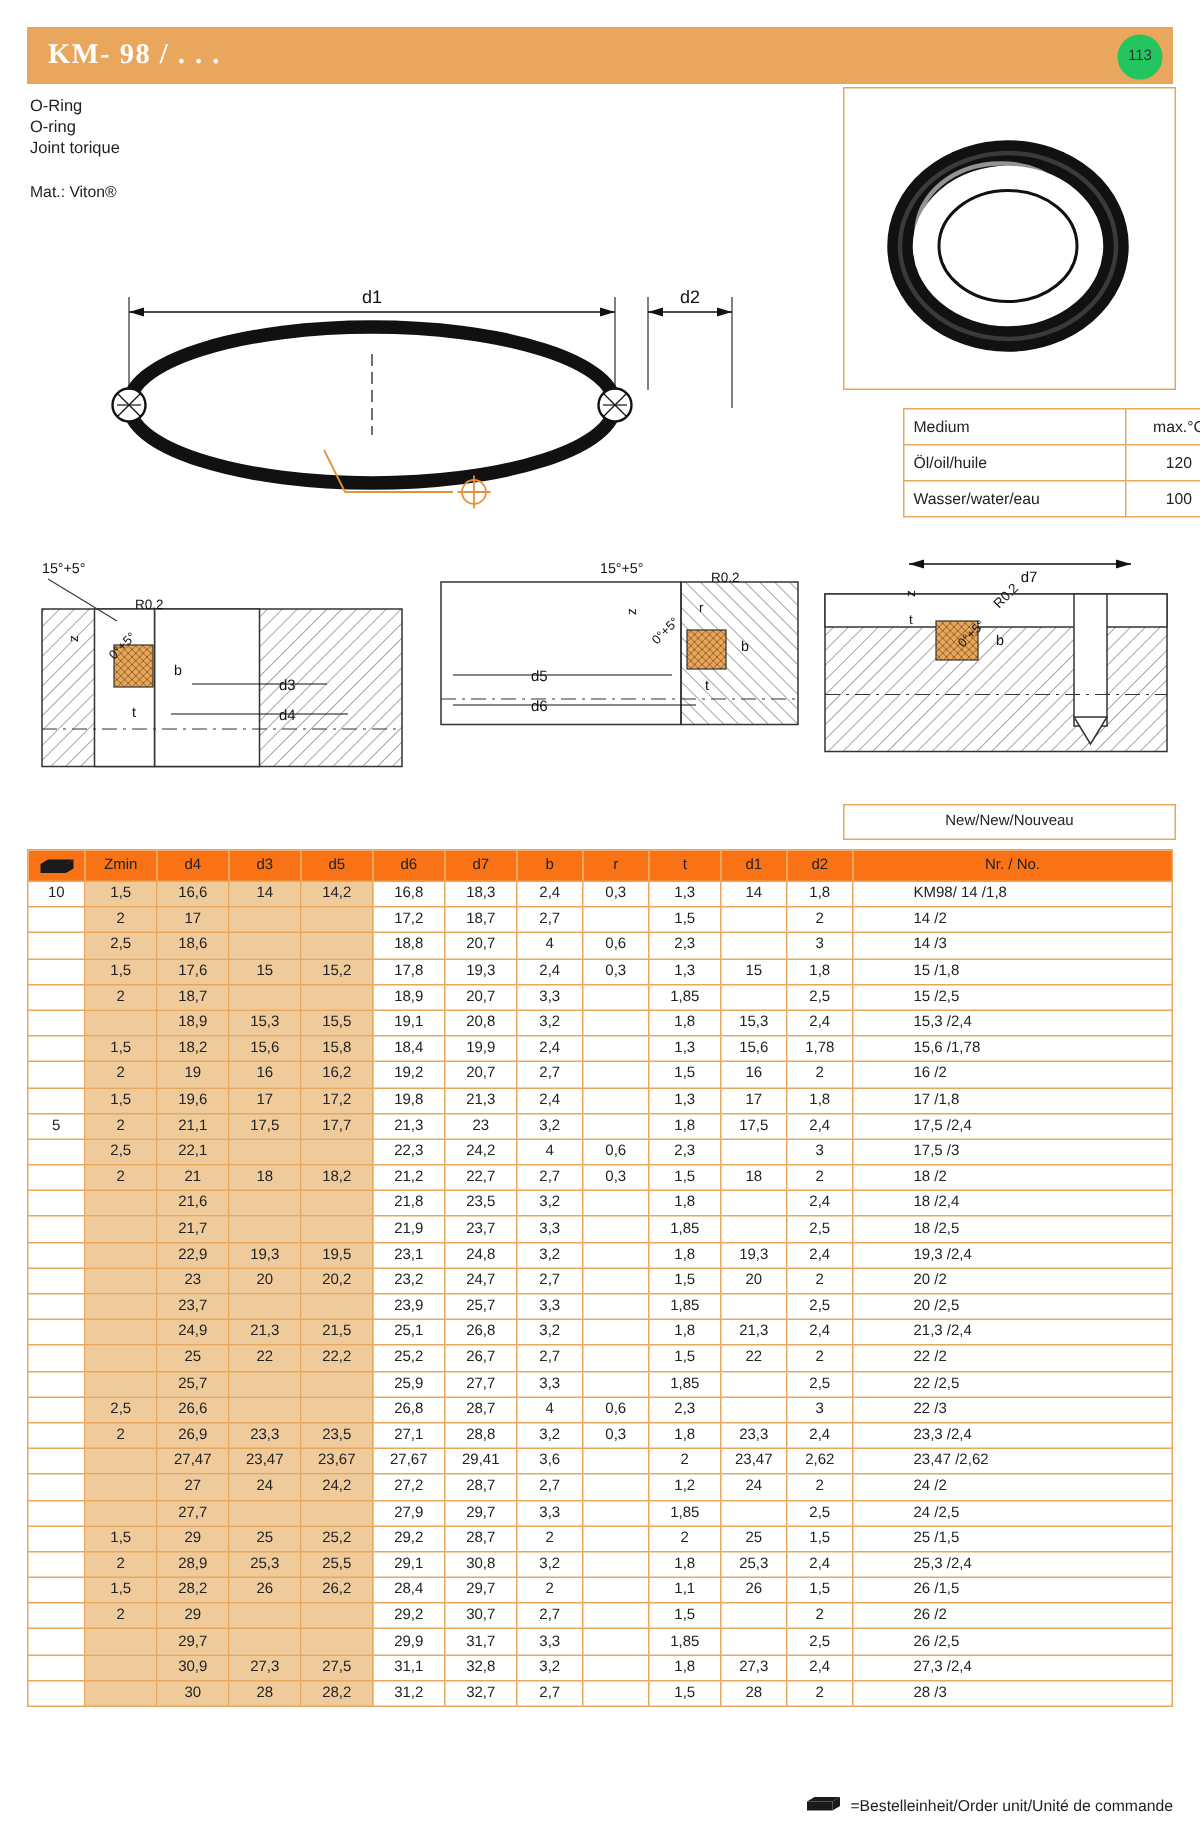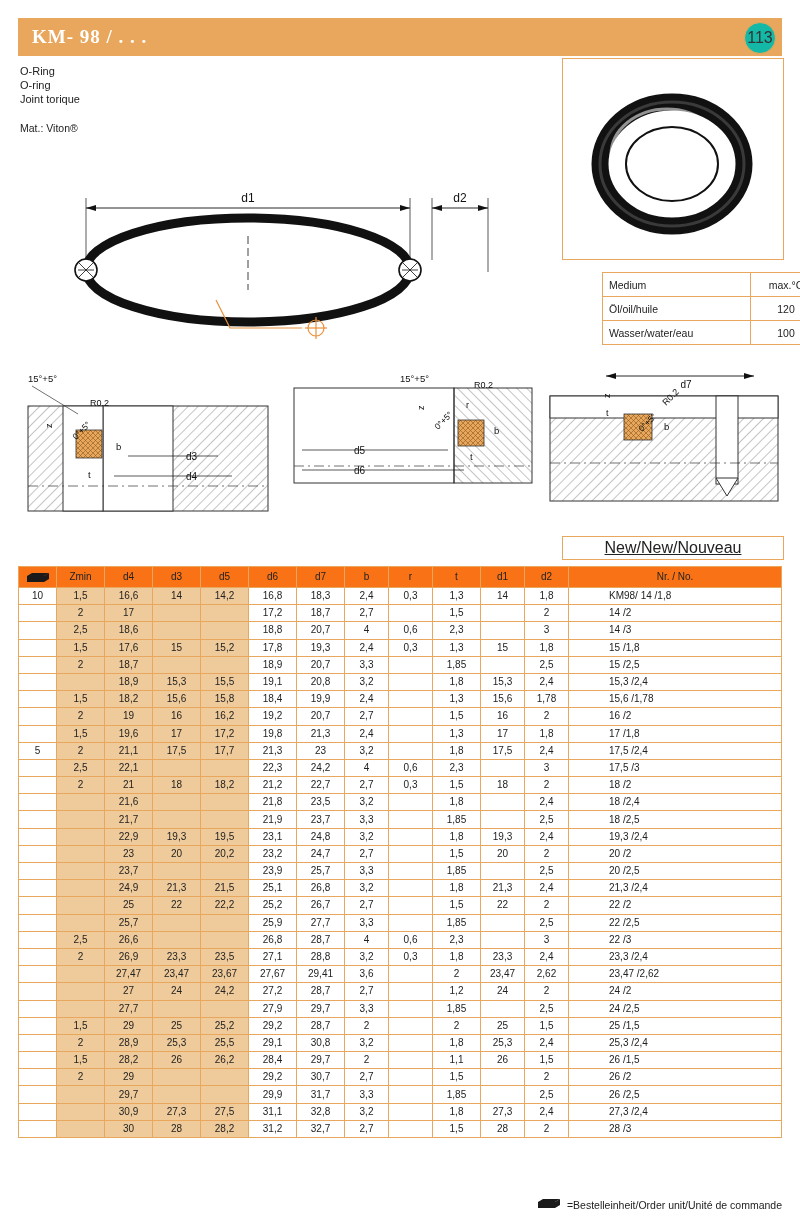--- a/index.html
+++ b/index.html
@@ -18,22 +18,22 @@
     position:absolute;left:18px;top:18px;width:764px;height:38px;
     background:#E8A75C;
   }
   .hdr-title{
     position:absolute;left:32px;top:26px;
     font-size:19px;font-weight:bold;color:#ffffff;letter-spacing:1px;font-family:Liberation Serif, serif;
   }
   .pagenum{
     position:absolute;right:24px;top:22px;
     width:30px;height:30px;border-radius:50%;
-    background:#14b8a6;border:1px solid #E8A75C;
-    color:#333;font-size:16px;text-align:center;line-height:30px;
+    background:#22c55e;border:1px solid #E8A75C;
+    color:#333;font-size:10px;text-align:center;line-height:30px;
   }
 
   .subtitle{
     position:absolute;left:20px;top:64px;
     font-size:11px;line-height:14px;color:#222;
   }
   .matline{
     position:absolute;left:20px;top:122px;
     font-size:10.5px;color:#222;
   }
@@ -60,21 +60,21 @@
 
   
   .sec{position:absolute;top:368px;height:160px;}
   .sec1{left:18px;width:262px;}
   .sec2{left:288px;width:250px;}
   .sec3{left:546px;width:236px;}
 
   .newbox{
     position:absolute;left:562px;top:536px;width:220px;height:22px;
     border:1px solid #E8A75C;background:#fff;
-    font-size:16px;color:#222;text-align:center;line-height:22px;text-decoration:underline;
+    font-size:10px;color:#222;text-align:center;line-height:22px;
   }
 
   
   .dtable{
     position:absolute;left:18px;top:566px;width:764px;
     border-collapse:collapse;
     font-size:10px;
     table-layout:fixed;
   }
   .dtable th,.dtable td{

